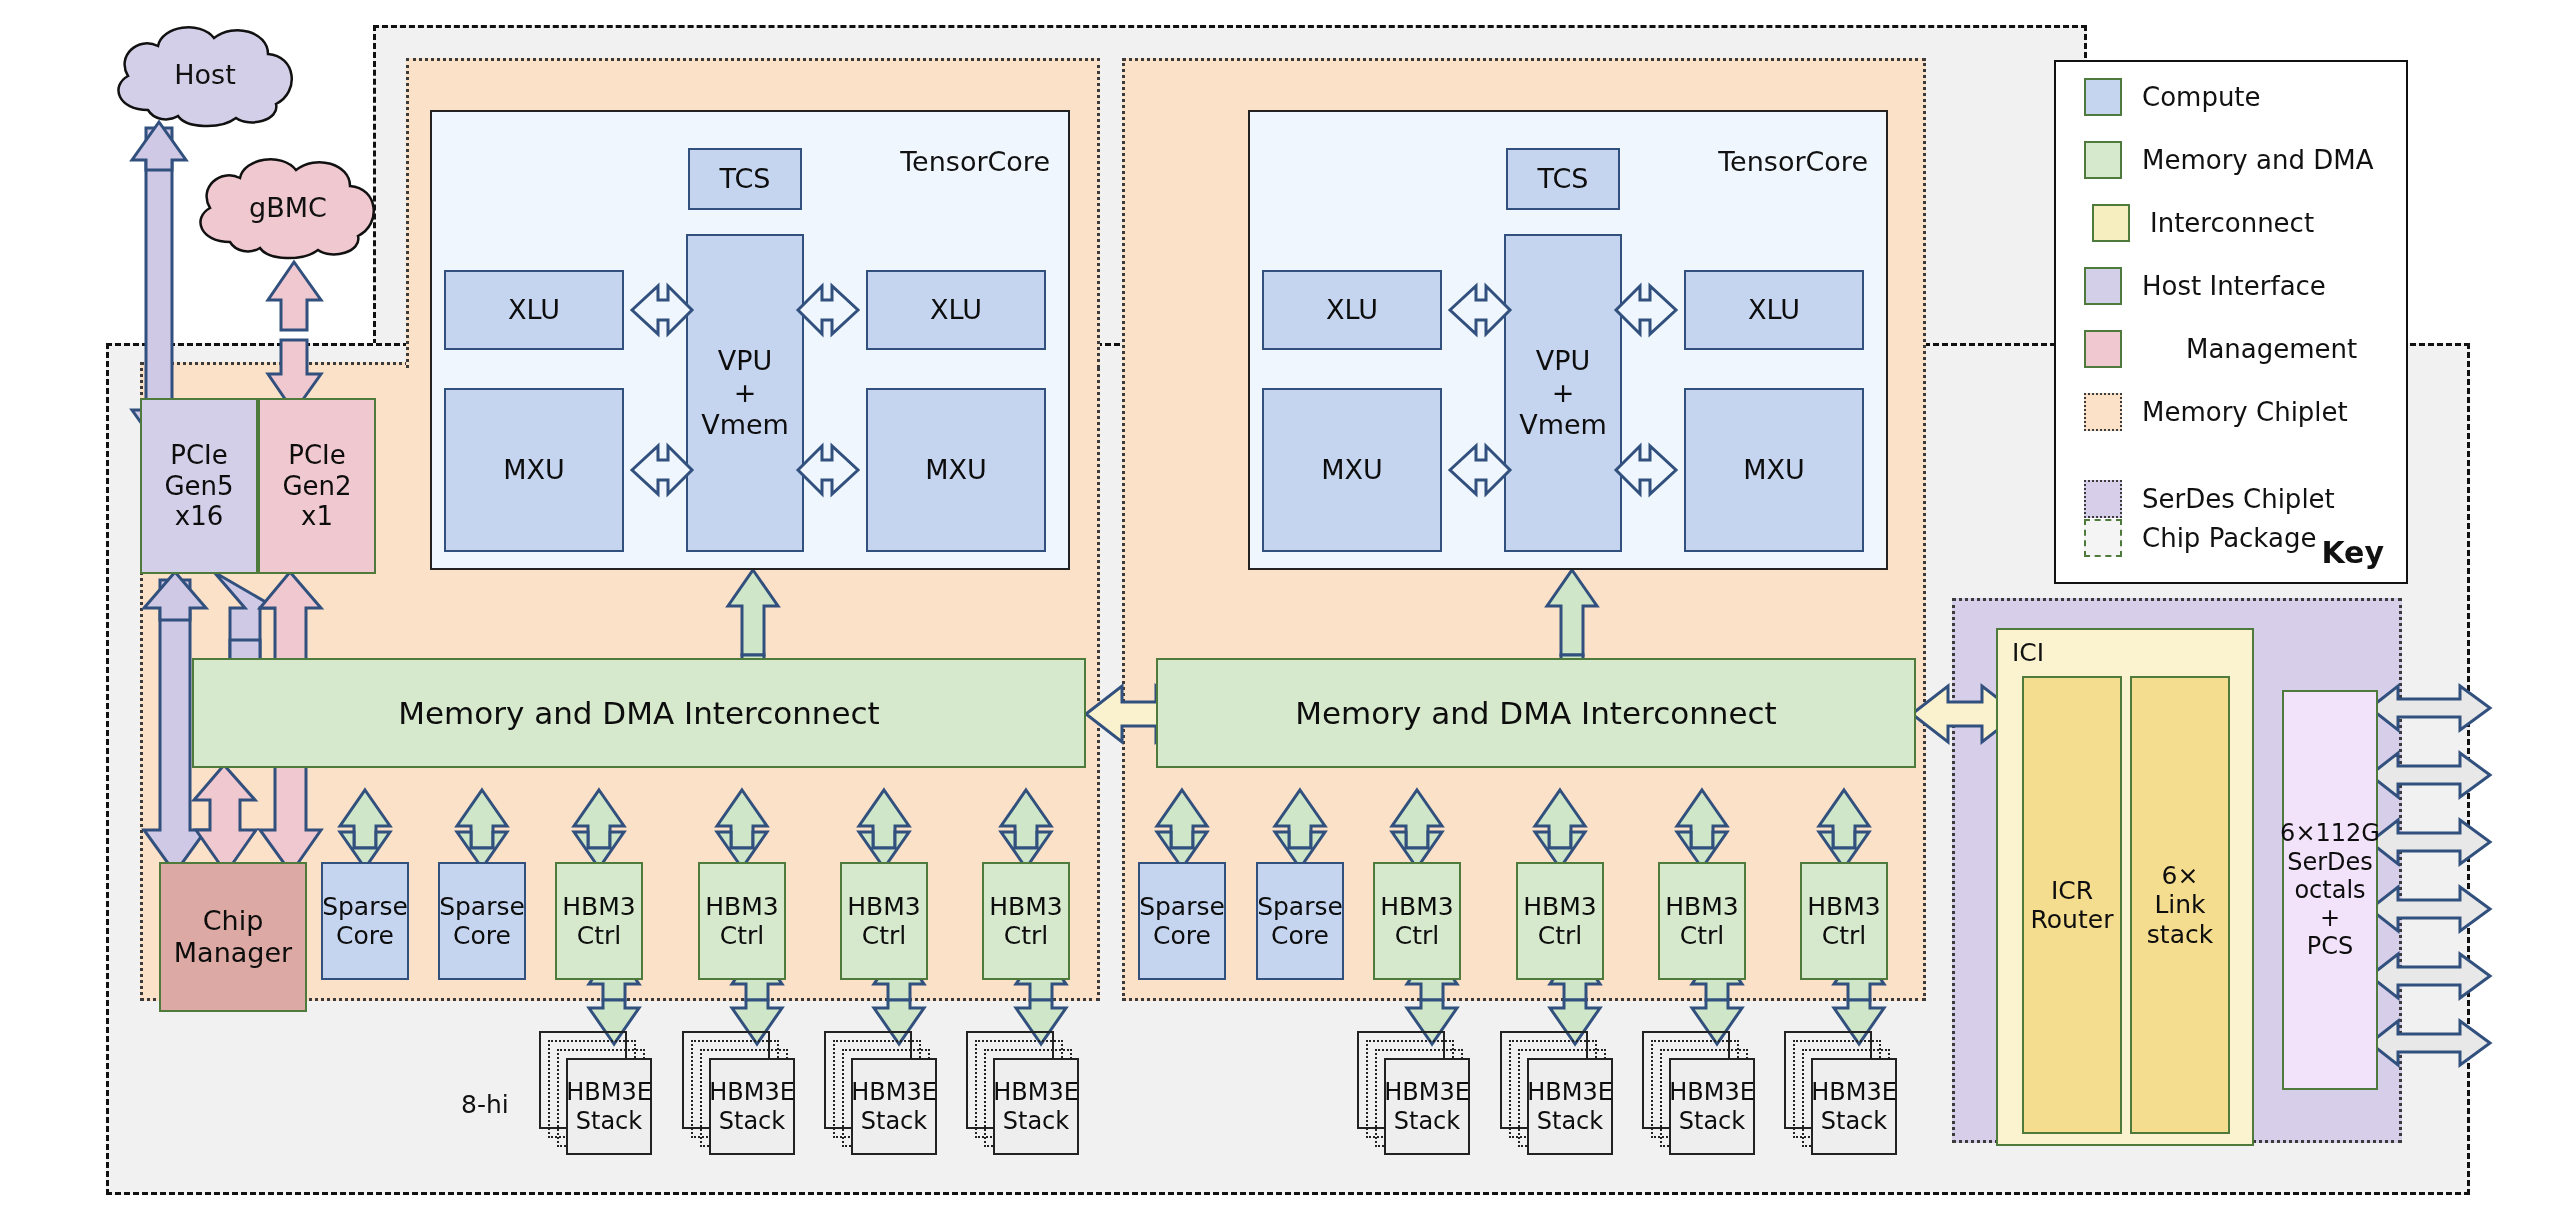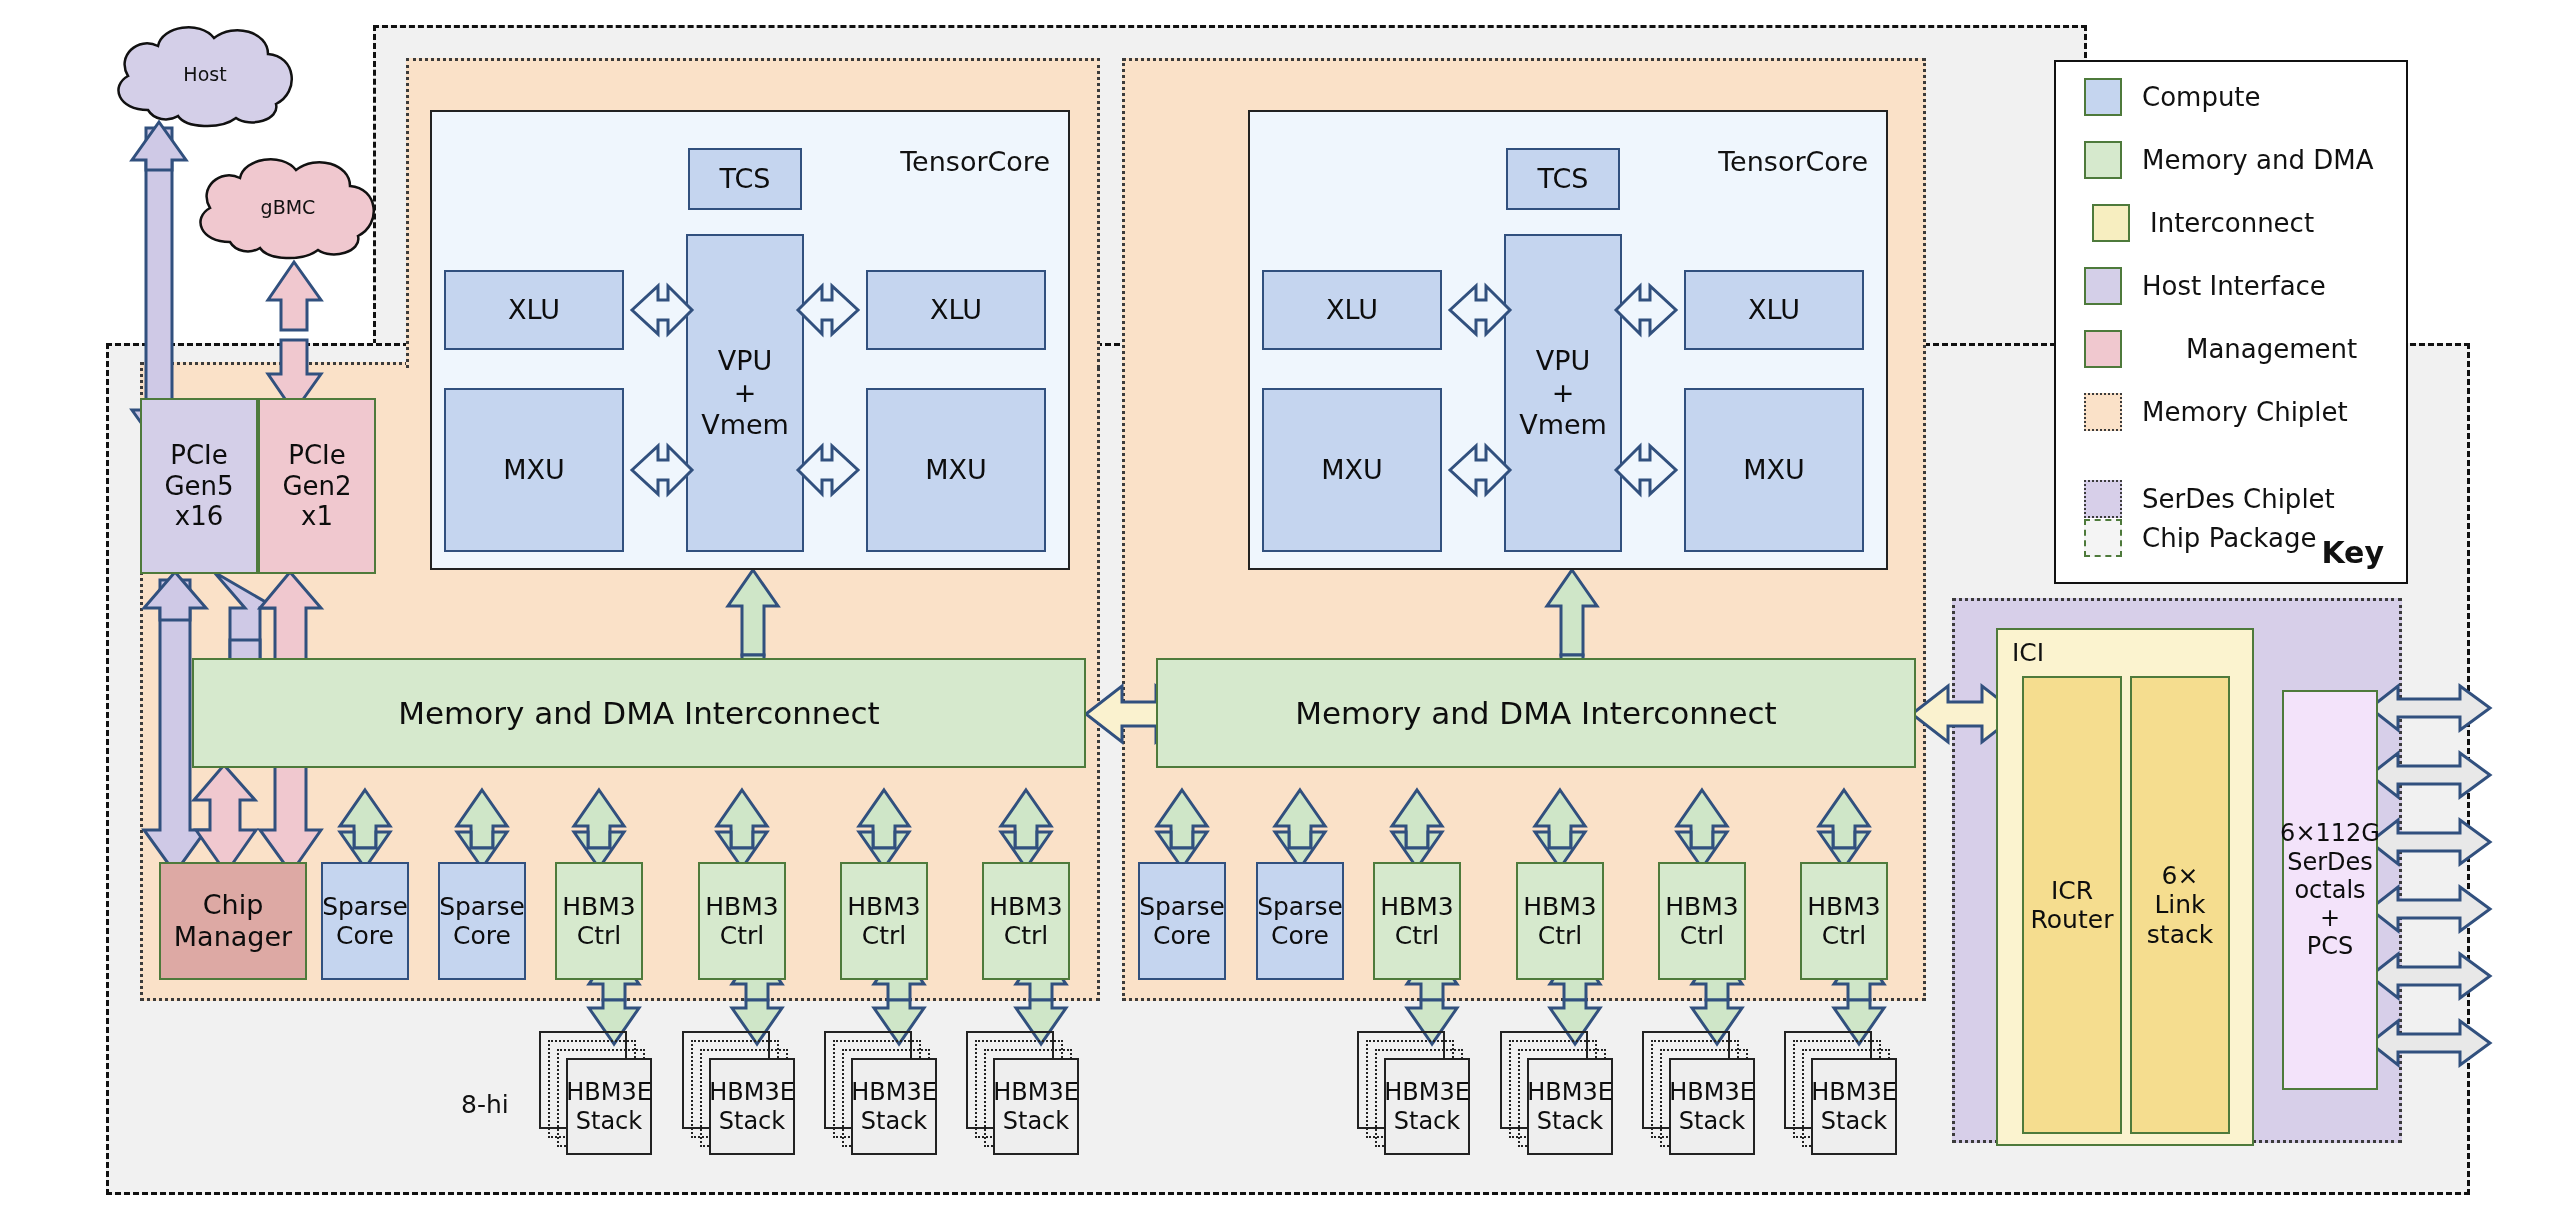--- a/index.html
+++ b/index.html
@@ -30,21 +30,21 @@
   .package-top {background:#f1f1f1;border:3px dashed #111;border-bottom:none;}
   .tensorcore {background:#eff6fd;border:2px solid #222;}
 
   .tc-label{position:absolute;top:10px;right:18px;font-size:27px;color:#111;margin-top:24px;}
   .ici-label{position:absolute;top:8px;left:14px;font-size:25px;color:#111;}
 
   .lbl{position:absolute;font-size:25px;color:#111;}
 
   
   .cloud{position:absolute;display:flex;align-items:center;justify-content:center;
-         text-align:center;font-size:19px;color:#111;}
+         text-align:center;font-size:27px;color:#111;}
   .cloud svg{position:absolute;inset:0;width:100%;height:100%;}
   .cloud span{position:relative;z-index:2;}
 
   
   .arrowsvg{position:absolute;overflow:visible;pointer-events:none;}
 
   
   .key{position:absolute;background:#ffffff;border:2px solid #111;}
   .key-row{position:absolute;display:flex;align-items:center;}
   .key-sw{width:38px;height:38px;box-sizing:border-box;margin-right:20px;}
@@ -274,21 +274,21 @@
     </g>
   </svg>
 
   <div class="box memory" style="left:192px;top:658px;width:894px;height:110px;font-size:31px;">
     <span>Memory and DMA Interconnect</span>
   </div>
   <div class="box memory" style="left:1156px;top:658px;width:760px;height:110px;font-size:31px;">
     <span>Memory and DMA Interconnect</span>
   </div>
 
-  <div class="box mgmt-dark" style="left:159px;top:862px;width:148px;height:118px;font-size:27px;flex-direction:column;">
+  <div class="box mgmt-dark" style="left:159px;top:862px;width:148px;height:150px;font-size:27px;flex-direction:column;">
     <div>Chip</div>
     <div>Manager</div>
   </div>
 
   <div class="box compute" style="left:321px;top:862px;width:88px;height:118px;font-size:25px;flex-direction:column;">
     <div>Sparse</div>
     <div>Core</div>
   </div>
   <div class="box compute" style="left:438px;top:862px;width:88px;height:118px;font-size:25px;flex-direction:column;">
     <div>Sparse</div>

